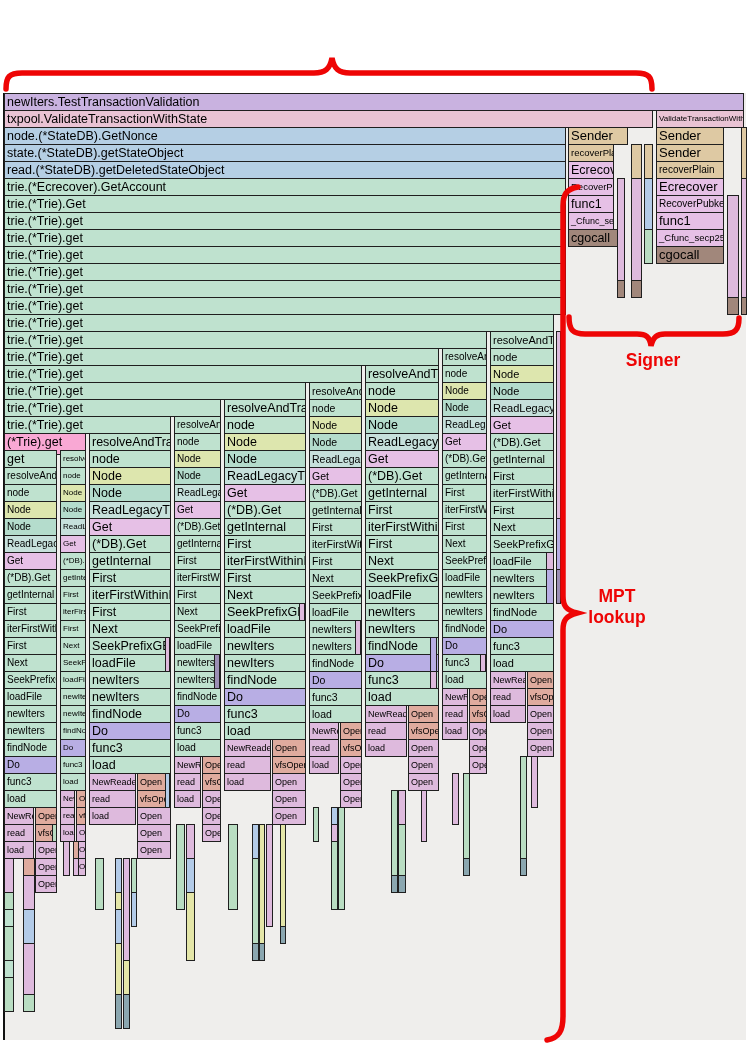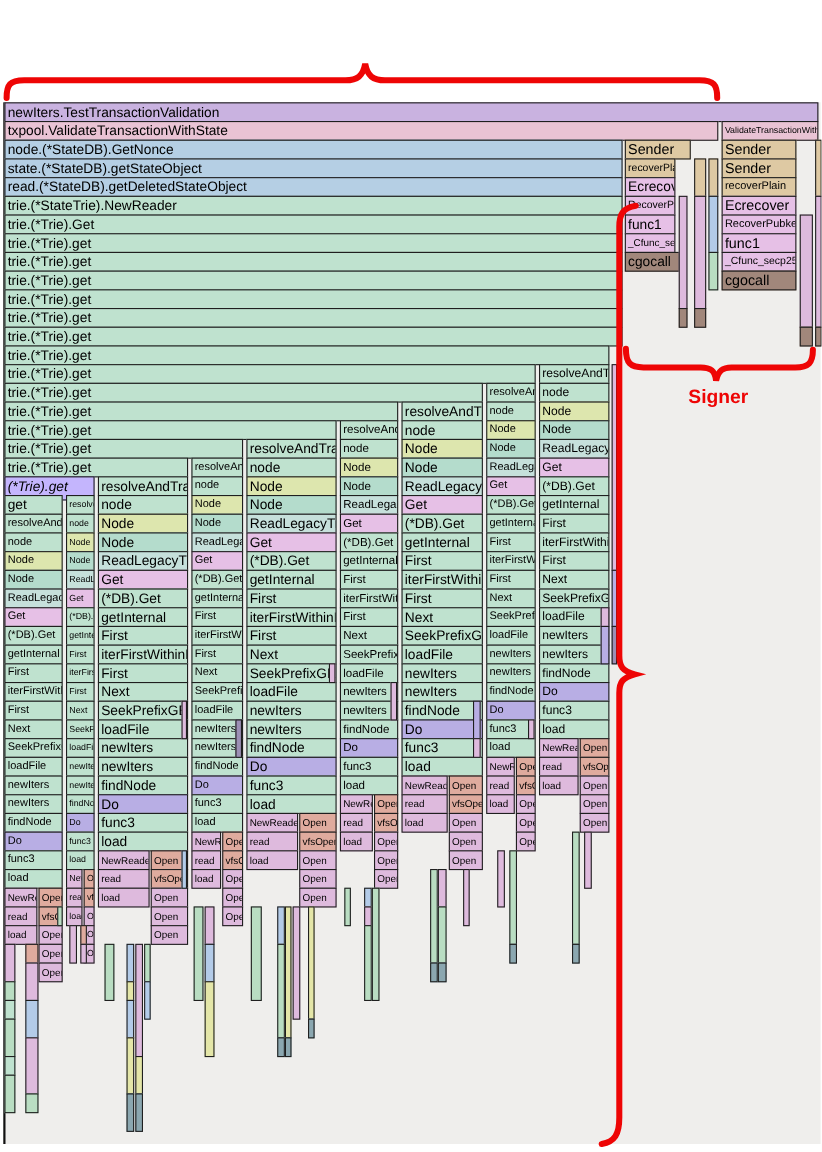--- a/index.html
+++ b/index.html
@@ -32,21 +32,21 @@
       <div class="cell" style="left: 656px; top: 110px; width: 88px; height: 18px; background: rgb(233, 195, 212); font-size: 8px;">ValidateTransactionWithState</div>
       <div class="cell" style="left: 4px; top: 127px; width: 562px; height: 18px; background: rgb(181, 207, 228); font-size: 12.5px;">node.(*StateDB).GetNonce</div>
       <div class="cell" style="left: 568px; top: 127px; width: 60px; height: 18px; background: rgb(222, 201, 163); font-size: 13px;">Sender</div>
       <div class="cell" style="left: 656px; top: 127px; width: 68px; height: 18px; background: rgb(222, 201, 163); font-size: 13px;">Sender</div>
       <div class="cell" style="left: 4px; top: 144px; width: 562px; height: 18px; background: rgb(181, 207, 228); font-size: 12.5px;">state.(*StateDB).getStateObject</div>
       <div class="cell" style="left: 568px; top: 144px; width: 46px; height: 18px; background: rgb(222, 201, 163); font-size: 9.5px;">recoverPlain</div>
       <div class="cell" style="left: 656px; top: 144px; width: 68px; height: 18px; background: rgb(222, 201, 163); font-size: 13px;">Sender</div>
       <div class="cell" style="left: 4px; top: 161px; width: 562px; height: 18px; background: rgb(181, 207, 228); font-size: 12.5px;">read.(*StateDB).getDeletedStateObject</div>
       <div class="cell" style="left: 568px; top: 161px; width: 46px; height: 18px; background: rgb(230, 192, 230); font-size: 12.5px;">Ecrecover</div>
       <div class="cell" style="left: 656px; top: 161px; width: 68px; height: 18px; background: rgb(222, 201, 163); font-size: 10px;">recoverPlain</div>
-      <div class="cell" style="left: 4px; top: 178px; width: 562px; height: 18px; background: rgb(191, 226, 207); font-size: 12.5px;">trie.(*StateTrie).NewReader</div>
+      <div class="cell" style="left: 4px; top: 178px; width: 562px; height: 18px; background: rgb(191, 226, 207); font-size: 12.5px;">trie.(*Ecrecover).GetAccount</div>
       <div class="cell" style="left: 568px; top: 178px; width: 46px; height: 18px; background: rgb(230, 192, 230); font-size: 9.5px;">RecoverPubkey</div>
       <div class="cell" style="left: 656px; top: 178px; width: 68px; height: 18px; background: rgb(230, 192, 230); font-size: 13px;">Ecrecover</div>
       <div class="cell" style="left: 4px; top: 195px; width: 562px; height: 18px; background: rgb(191, 226, 207); font-size: 12.5px;">trie.(*Trie).Get</div>
       <div class="cell" style="left: 568px; top: 195px; width: 46px; height: 18px; background: rgb(230, 192, 230); font-size: 12.5px;">func1</div>
       <div class="cell" style="left: 656px; top: 195px; width: 68px; height: 18px; background: rgb(230, 192, 230); font-size: 10px;">RecoverPubkey</div>
       <div class="cell" style="left: 4px; top: 212px; width: 562px; height: 18px; background: rgb(191, 226, 207); font-size: 12.5px;">trie.(*Trie).get</div>
       <div class="cell" style="left: 568px; top: 212px; width: 46px; height: 18px; background: rgb(230, 192, 230); font-size: 9px;">_Cfunc_secp256k1_ecdsa_recover</div>
       <div class="cell" style="left: 656px; top: 212px; width: 68px; height: 18px; background: rgb(230, 192, 230); font-size: 13px;">func1</div>
       <div class="cell" style="left: 4px; top: 229px; width: 562px; height: 18px; background: rgb(191, 226, 207); font-size: 12.5px;">trie.(*Trie).get</div>
       <div class="cell" style="left: 568px; top: 229px; width: 50px; height: 18px; background: rgb(161, 135, 123); font-size: 12.5px;">cgocall</div>
@@ -56,21 +56,21 @@
       <div class="cell" style="left: 4px; top: 263px; width: 562px; height: 18px; background: rgb(191, 226, 207); font-size: 12.5px;">trie.(*Trie).get</div>
       <div class="cell" style="left: 4px; top: 280px; width: 562px; height: 18px; background: rgb(191, 226, 207); font-size: 12.5px;">trie.(*Trie).get</div>
       <div class="cell" style="left: 4px; top: 297px; width: 562px; height: 18px; background: rgb(191, 226, 207); font-size: 12.5px;">trie.(*Trie).get</div>
       <div class="cell" style="left: 4px; top: 314px; width: 550px; height: 18px; background: rgb(191, 226, 207); font-size: 12.5px;">trie.(*Trie).get</div>
       <div class="cell" style="left: 4px; top: 331px; width: 483px; height: 18px; background: rgb(191, 226, 207); font-size: 12.5px;">trie.(*Trie).get</div>
       <div class="cell" style="left: 4px; top: 348px; width: 435px; height: 18px; background: rgb(191, 226, 207); font-size: 12.5px;">trie.(*Trie).get</div>
       <div class="cell" style="left: 4px; top: 365px; width: 358px; height: 18px; background: rgb(191, 226, 207); font-size: 12.5px;">trie.(*Trie).get</div>
       <div class="cell" style="left: 4px; top: 382px; width: 302px; height: 18px; background: rgb(191, 226, 207); font-size: 12.5px;">trie.(*Trie).get</div>
       <div class="cell" style="left: 4px; top: 399px; width: 217px; height: 18px; background: rgb(191, 226, 207); font-size: 12.5px;">trie.(*Trie).get</div>
       <div class="cell" style="left: 4px; top: 416px; width: 167px; height: 18px; background: rgb(191, 226, 207); font-size: 12.5px;">trie.(*Trie).get</div>
-      <div class="cell" style="left: 4px; top: 433px; width: 82px; height: 22px; background: #c4b5fd; font-size: 12.5px; font-style: italic;">(*Trie).get</div>
+      <div class="cell" style="left: 4px; top: 433px; width: 82px; height: 22px; background: #f9a8d4; font-size: 12.5px;">(*Trie).get</div>
       <div class="cell" style="left: 4px; top: 450px; width: 53px; height: 18px; background: rgb(191, 226, 207); font-size: 12.5px;">get</div>
       <div class="cell" style="left: 490px; top: 331px; width: 64px; height: 18px; background: rgb(191, 226, 207); font-size: 11px;">resolveAndTrack</div>
       <div class="cell" style="left: 490px; top: 348px; width: 64px; height: 18px; background: rgb(191, 226, 207); font-size: 11px;">node</div>
       <div class="cell" style="left: 490px; top: 365px; width: 64px; height: 18px; background: rgb(221, 230, 174); font-size: 11px;">Node</div>
       <div class="cell" style="left: 490px; top: 382px; width: 64px; height: 18px; background: rgb(180, 220, 204); font-size: 11px;">Node</div>
       <div class="cell" style="left: 490px; top: 399px; width: 64px; height: 18px; background: rgb(198, 224, 219); font-size: 11px;">ReadLegacyTrieNode</div>
       <div class="cell" style="left: 490px; top: 416px; width: 64px; height: 18px; background: rgb(230, 192, 230); font-size: 11px;">Get</div>
       <div class="cell" style="left: 490px; top: 433px; width: 64px; height: 18px; background: rgb(191, 226, 207); font-size: 11px;">(*DB).Get</div>
       <div class="cell" style="left: 490px; top: 450px; width: 64px; height: 18px; background: rgb(191, 226, 207); font-size: 11px;">getInternal</div>
       <div class="cell" style="left: 490px; top: 467px; width: 64px; height: 18px; background: rgb(191, 226, 207); font-size: 11px;">First</div>
@@ -402,13 +402,17 @@
     </div>
 
   <svg id="braces" width="747" height="1047">
     <path d="M6,89 C6,77 9,73 22,73 L314,73 C325,73 330,69 332,58 C334,69 339,73 350,73 L636,73 C649,73 652,77 652,89"></path>
     <path d="M569,317 C569,330 573,334 585,334 L637,334 C646,334 650,337 651,346 C653,337 657,334 665,334 L723,334 C735,334 739,330 739,318"></path>
     <path d="M578,187 C566,189 563,195 563,206 L563,596 C563,606 566,610 577,613 C566,616 563,620 563,630 L563,1016 C563,1031 559,1038 547,1040"></path>
   </svg>
 
   <div id="signerlabel" class="ann">Signer</div>
 
+  <div id="mptlabel" class="ann">
+    <div>MPT</div>
+    <div>lookup</div>
+  </div>
 </div>
 
 </body></html>

